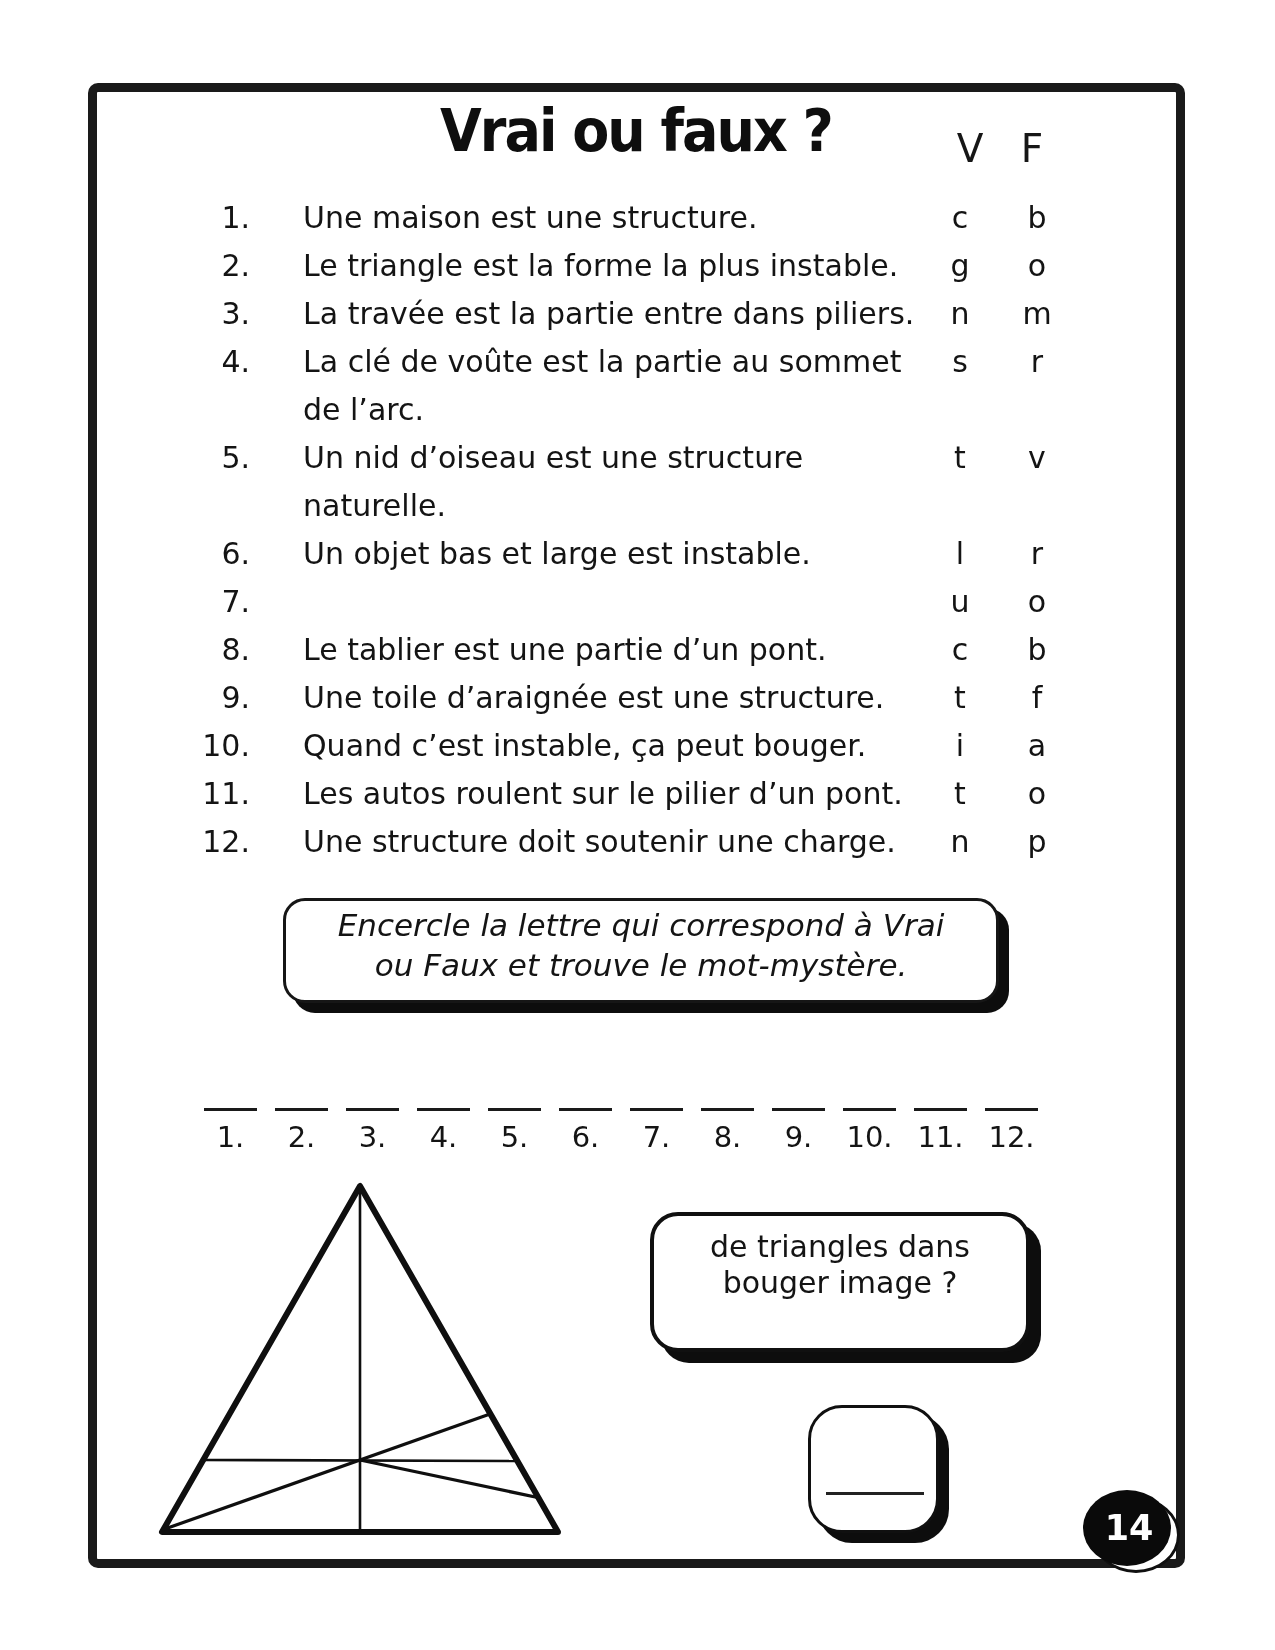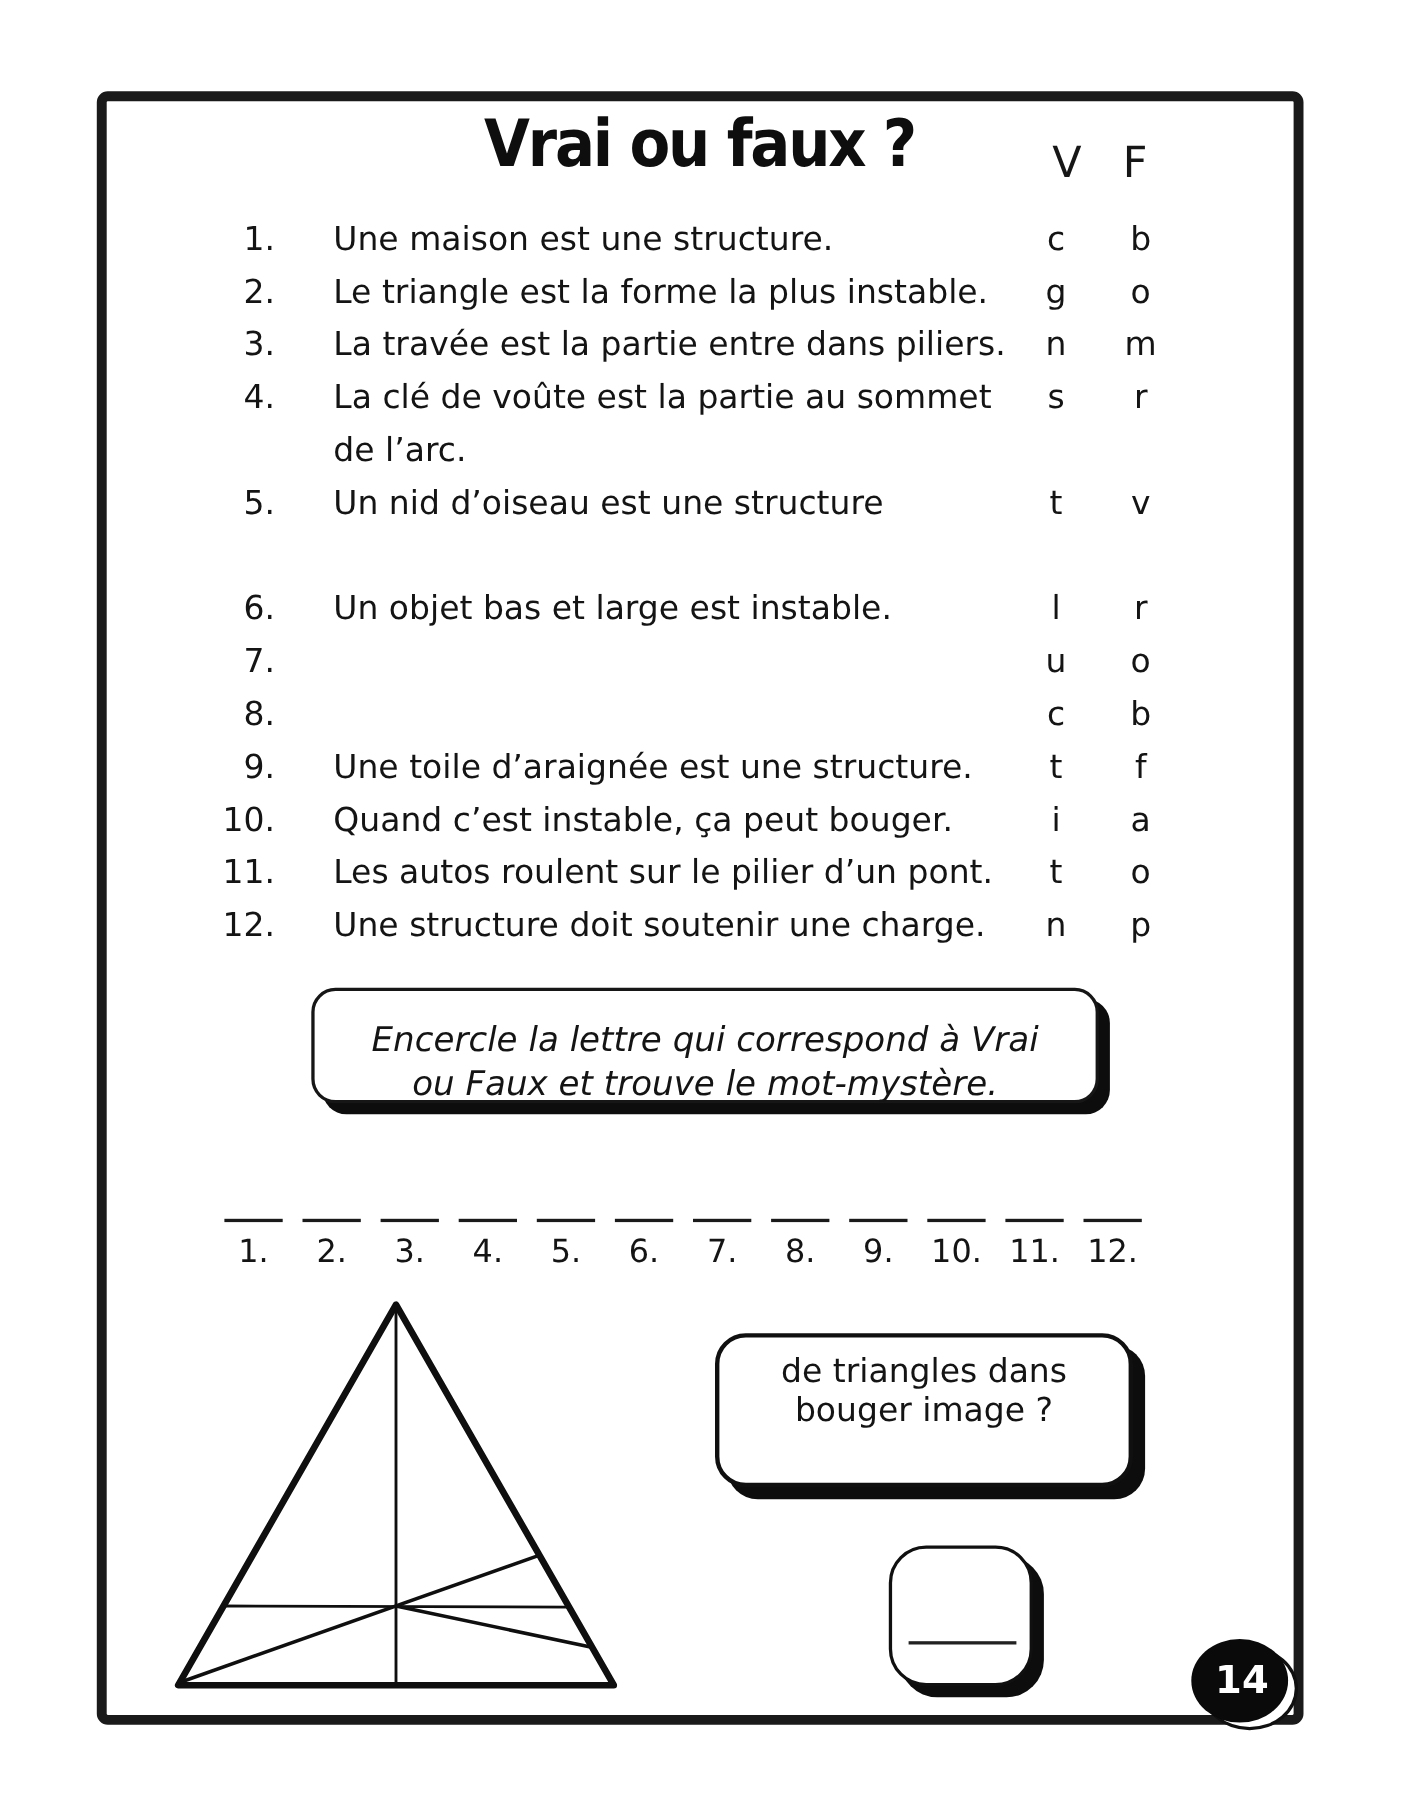--- a/index.html
+++ b/index.html
@@ -44,21 +44,21 @@
   .letter { position:absolute; width:50px; text-align:center; line-height:48px; }
   .letter.v { left:765px; }
   .letter.f { left:842px; }
 
   .instr-box {
     position:absolute; left:283px; top:898px; width:716px; height:105px;
     border:3px solid #161616; border-radius:22px;
     box-shadow:10px 10px 0 #0d0d0d;
     background:#fff; box-sizing:border-box;
     text-align:center; font-style:italic;
-    font-size:31px; line-height:40px; padding-top:24px;
+    font-size:31px; line-height:40px; padding-top:4px;
   }
 
   .blanks { position:absolute; left:204px; top:1108px; display:flex; gap:18px; }
   .blank-cell { width:53px; text-align:center; }
   .blank-rule { border-top:3px solid #1a1a1a; height:0; }
   .blank-num { margin-top:9px; font-size:29px; color:#141414; }
 
   .tri-svg { position:absolute; left:140px; top:1180px; }
 
   .q-box {
@@ -133,39 +133,43 @@
         <div>La clé de voûte est la partie au sommet</div>
         <div>de l’arc.</div>
       </div>
     </div>
     <div class="letter v" style="top: 144px;">s</div>
     <div class="letter f" style="top: 144px;">r</div>
     <div class="quiz-row" style="top: 240px;">
       <span class="quiz-num">5.</span>
       <div class="quiz-text">
         <div>Un nid d’oiseau est une structure</div>
+        <div>naturelle.</div>
       </div>
     </div>
     <div class="letter v" style="top: 240px;">t</div>
     <div class="letter f" style="top: 240px;">v</div>
     <div class="quiz-row" style="top: 336px;">
       <span class="quiz-num">6.</span>
       <div class="quiz-text">
         <div>Un objet bas et large est instable.</div>
       </div>
     </div>
     <div class="letter v" style="top: 336px;">l</div>
     <div class="letter f" style="top: 336px;">r</div>
     <div class="quiz-row" style="top: 384px;">
       <span class="quiz-num">7.</span>
     </div>
     <div class="letter v" style="top: 384px;">u</div>
     <div class="letter f" style="top: 384px;">o</div>
     <div class="quiz-row" style="top: 432px;">
       <span class="quiz-num">8.</span>
+      <div class="quiz-text">
+        <div>Le tablier est une partie d’un pont.</div>
+      </div>
     </div>
     <div class="letter v" style="top: 432px;">c</div>
     <div class="letter f" style="top: 432px;">b</div>
     <div class="quiz-row" style="top: 480px;">
       <span class="quiz-num">9.</span>
       <div class="quiz-text">
         <div>Une toile d’araignée est une structure.</div>
       </div>
     </div>
     <div class="letter v" style="top: 480px;">t</div>

